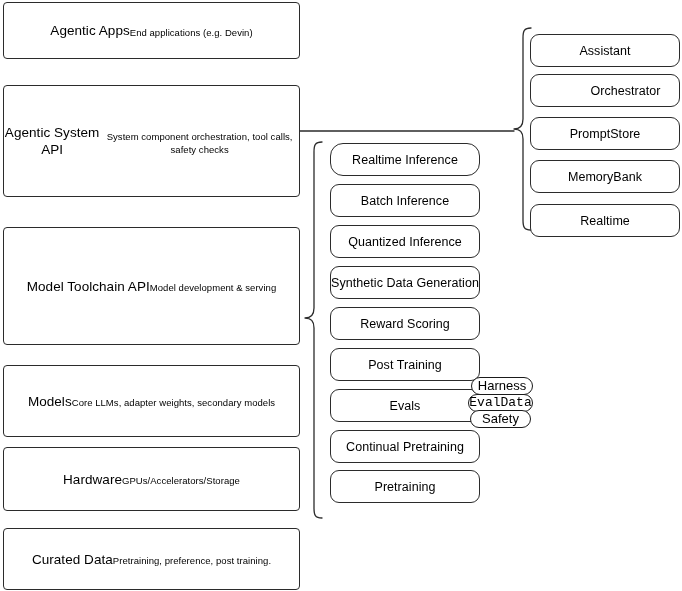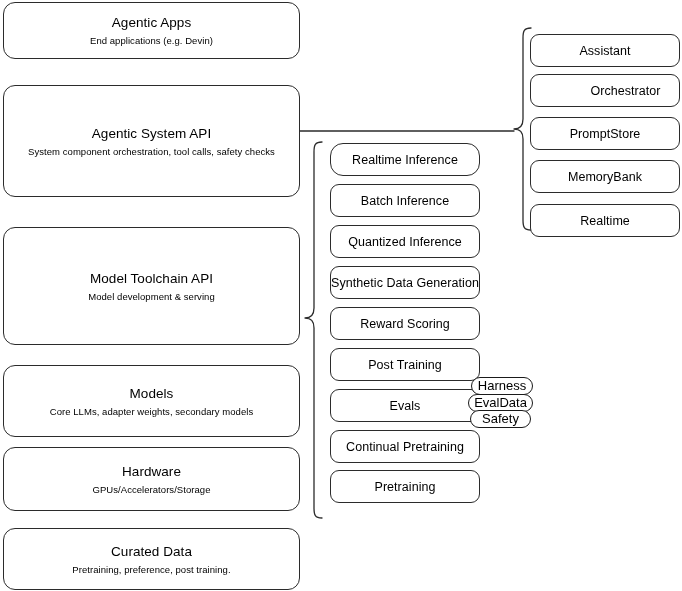--- a/index.html
+++ b/index.html
@@ -13,24 +13,24 @@
     width: 682px;
     height: 591px;
     background: #ffffff;
     font-family: "Liberation Sans", sans-serif;
     overflow: hidden;
   }
   .node {
     position: absolute;
     box-sizing: border-box;
     border: 1.3px solid #2b2b2b;
-    border-radius: 12px;
+    border-radius: 4px;
     background: #ffffff;
     display: flex;
-    flex-direction: column;
+    flex-direction: row;
     align-items: center;
     justify-content: center;
     text-align: center;
     color: #000000;
   }
   .node .title {
     font-size: 13.5px;
     line-height: 17px;
     letter-spacing: 0.05px;
   }
@@ -153,21 +153,21 @@
   <div class="pill-node" style="left:330px; top:430px; width:150px; height:33px;">
     <span>Continual Pretraining</span>
   </div>
   <div class="pill-node" style="left:330px; top:470px; width:150px; height:33px;">
     <span>Pretraining</span>
   </div>
 
   <div class="mini-pill" style="left:471px; top:377px; width:62px; height:18px;">
     <span>Harness</span>
   </div>
-  <div class="mini-pill" style="left:468px; top:394px; width:65px; height:18px;">
+  <div class="mini-pill" style="left:468px; top:394px; width:65px; height:18px;font-family:Liberation Mono, monospace;">
     <span>EvalData</span>
   </div>
   <div class="mini-pill" style="left:470px; top:410px; width:61px; height:18px;">
     <span>Safety</span>
   </div>
 
   <div class="pill-node" style="left:530px; top:34px; width:150px; height:33px;">
     <span>Assistant</span>
   </div>
   <div class="pill-node" style="left:530px; top:74px; width:150px; height:33px;padding-left:41px;">

